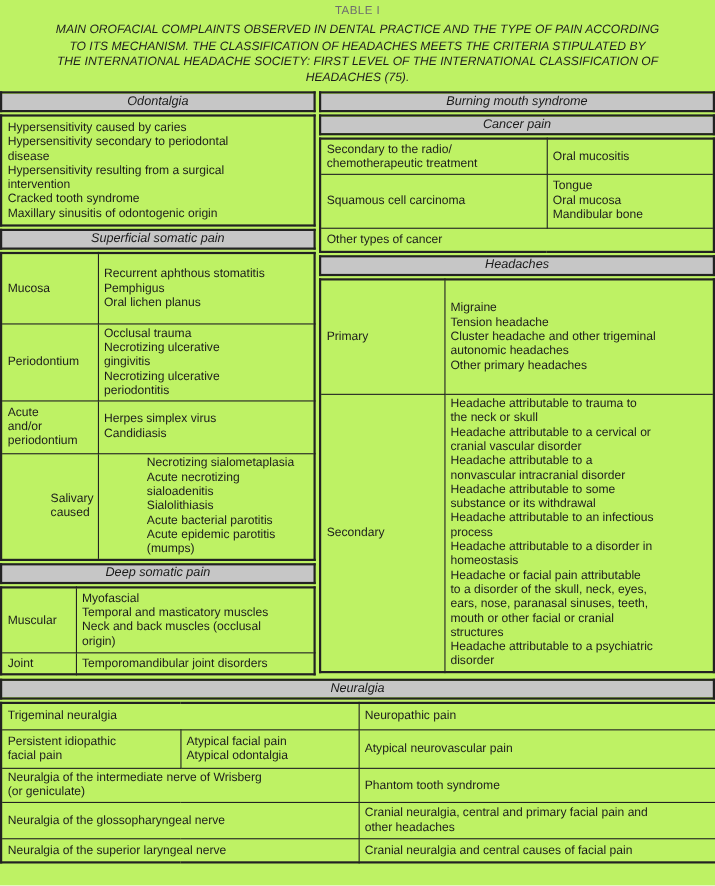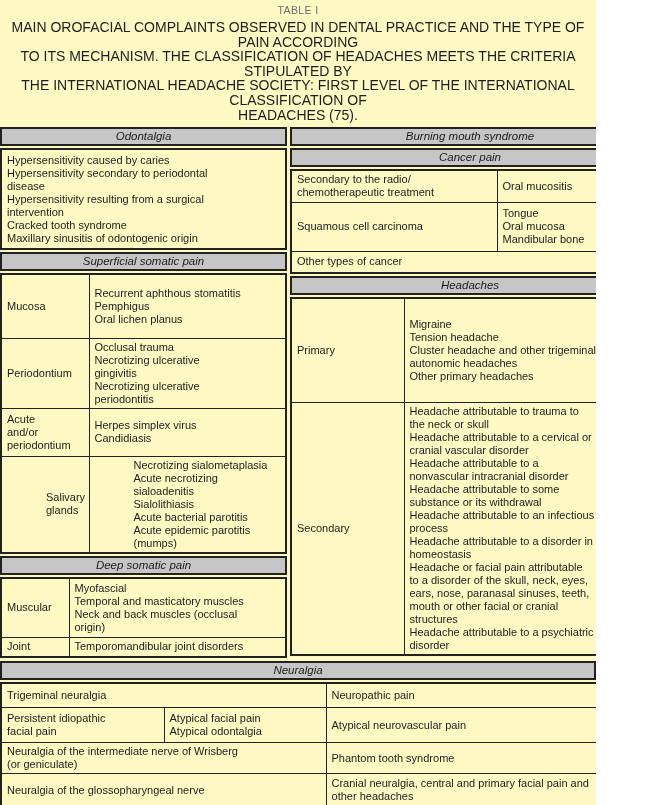--- a/index.html
+++ b/index.html
@@ -1,22 +1,22 @@
 <!DOCTYPE html>
 <html><head>
 <meta charset="utf-8">
 <style>
   html,body{margin:0;padding:0;background:#fff;}
   .page{
-    position:relative;width:596px;height:805px;overflow:hidden;background:#fef9c3;
+    position:relative;width:650px;height:805px;overflow:hidden;background:#bef264;
     font-family:"Liberation Sans","DejaVu Sans",sans-serif;color:#1c1c1c;
   }
   .titleblock{padding-top:4px;text-align:center;}
   .table-label{font-size:10.5px;color:#6e6e6e;letter-spacing:.4px;margin-bottom:4px;}
-  .caption{font-size:14px;line-height:14.6px;color:#1d1d1d;}
+  .caption{font-size:11px;line-height:14.6px;color:#1d1d1d;font-style:italic;}
   .cols{display:flex;gap:3px;margin-top:5px;}
   .col-left{width:287px;flex:0 0 287px;}
   .col-right{width:360px;flex:0 0 360px;}
   table{border-collapse:collapse;table-layout:fixed;width:100%;margin:0 0 2px 0;border:2px solid #222;}
   td{
     border:1px solid #222;font-size:11px;line-height:13px;padding:2px 5px;
     vertical-align:middle;box-sizing:border-box;overflow:hidden;
   }
   .hdr{
     background:#c6c6c6;font-style:italic;text-align:center;
@@ -125,21 +125,21 @@
           <td class="rh-mp">
             <div class="label-narrow">Acute and/or periodontium</div>
           </td>
           <td class="rh-mp">
             <div class="items mw150">Herpes simplex virus
 Candidiasis</div>
           </td>
         </tr>
         <tr>
           <td class="rh-sal">
-            <div class="label-narrow">Salivary glands</div>
+            <div class="label-narrow">Salivary caused</div>
           </td>
           <td class="rh-sal">
             <div class="items mw150">Necrotizing sialometaplasia
 Acute necrotizing sialoadenitis
 Sialolithiasis
 Acute bacterial parotitis
 Acute epidemic parotitis (mumps)</div>
           </td>
         </tr>
       </tbody>

